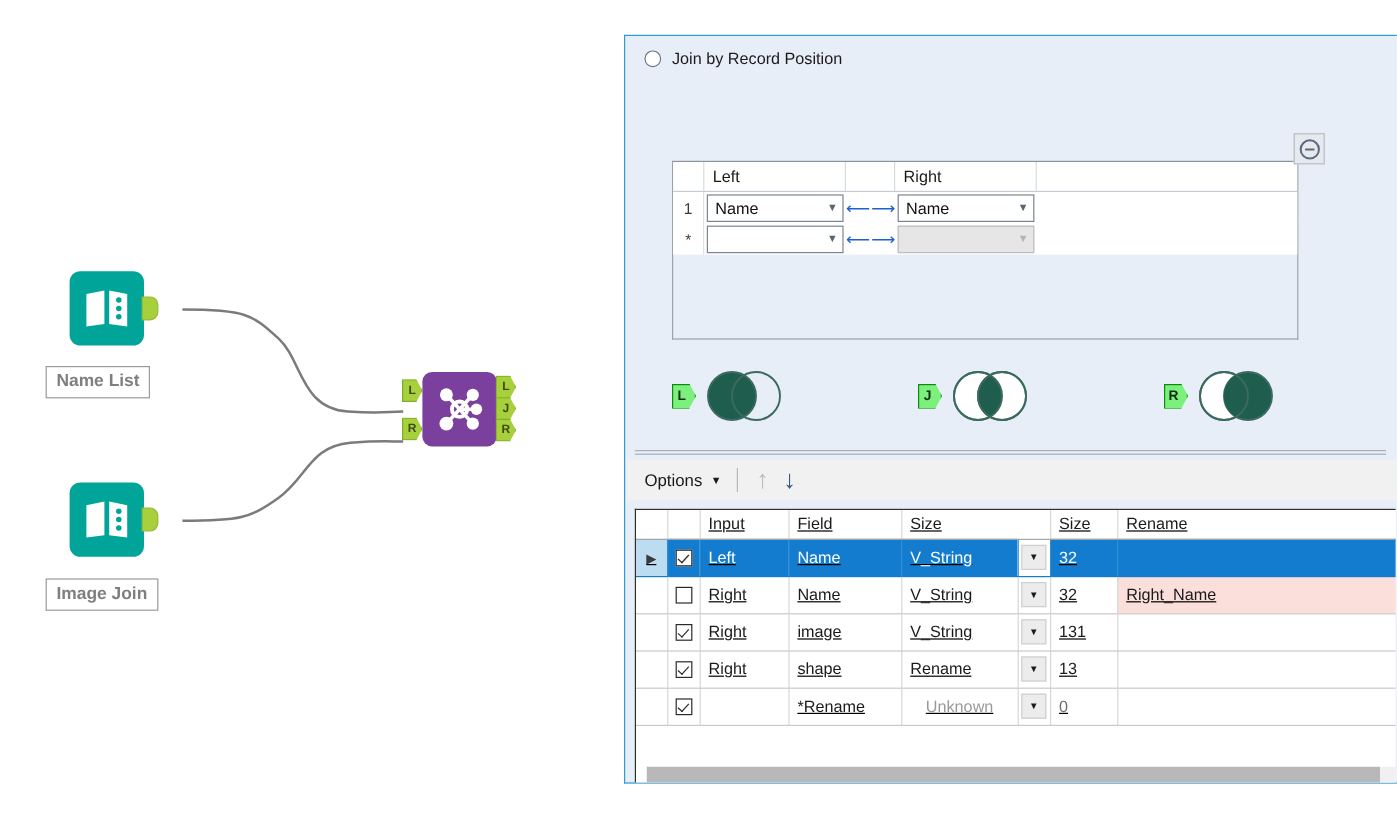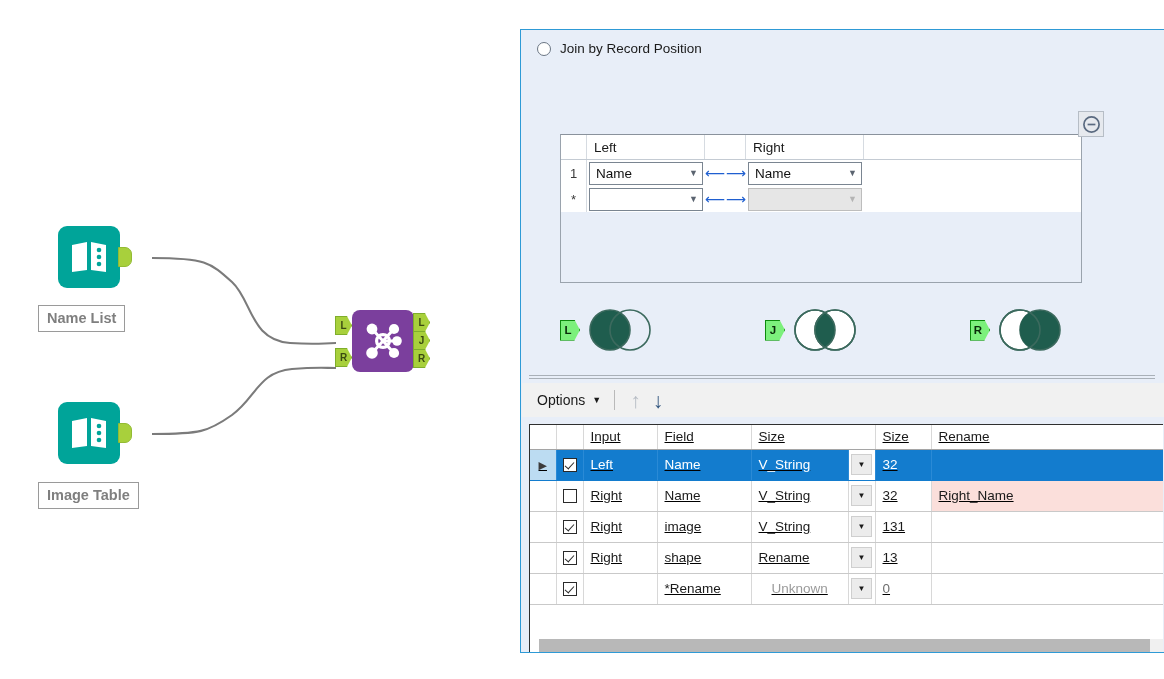--- a/index.html
+++ b/index.html
@@ -282,21 +282,21 @@
           <path d="M22 3 L37 6 L37 33 L22 31 Z" fill="#fff"></path>
           <rect x="18.6" y="2.6" width="2.8" height="29" fill="#00a499"></rect>
           <circle cx="30" cy="11" r="2.3" fill="#00a499"></circle>
           <circle cx="30" cy="18" r="2.3" fill="#00a499"></circle>
           <circle cx="30" cy="25" r="2.3" fill="#00a499"></circle>
         </svg>
       </div>
       <div class="anchor out-round" style="left:60px; top:21px;"></div>
     </div>
     <div class="tool-label" style="left:38px; top:482px;">
-      <span>Image Table</span>
+      <span>Image Join</span>
     </div>
 
     <div class="tool" style="left:352px; top:310px;">
       <div class="tool-icon join">
         <svg width="48" height="48" viewBox="0 0 48 48">
           <g stroke="#fff" stroke-width="3" fill="none">
             <line x1="14" y1="13" x2="24" y2="24"></line>
             <line x1="34" y1="13" x2="24" y2="24"></line>
             <line x1="14" y1="35" x2="24" y2="24"></line>
             <line x1="34" y1="35" x2="24" y2="24"></line>

